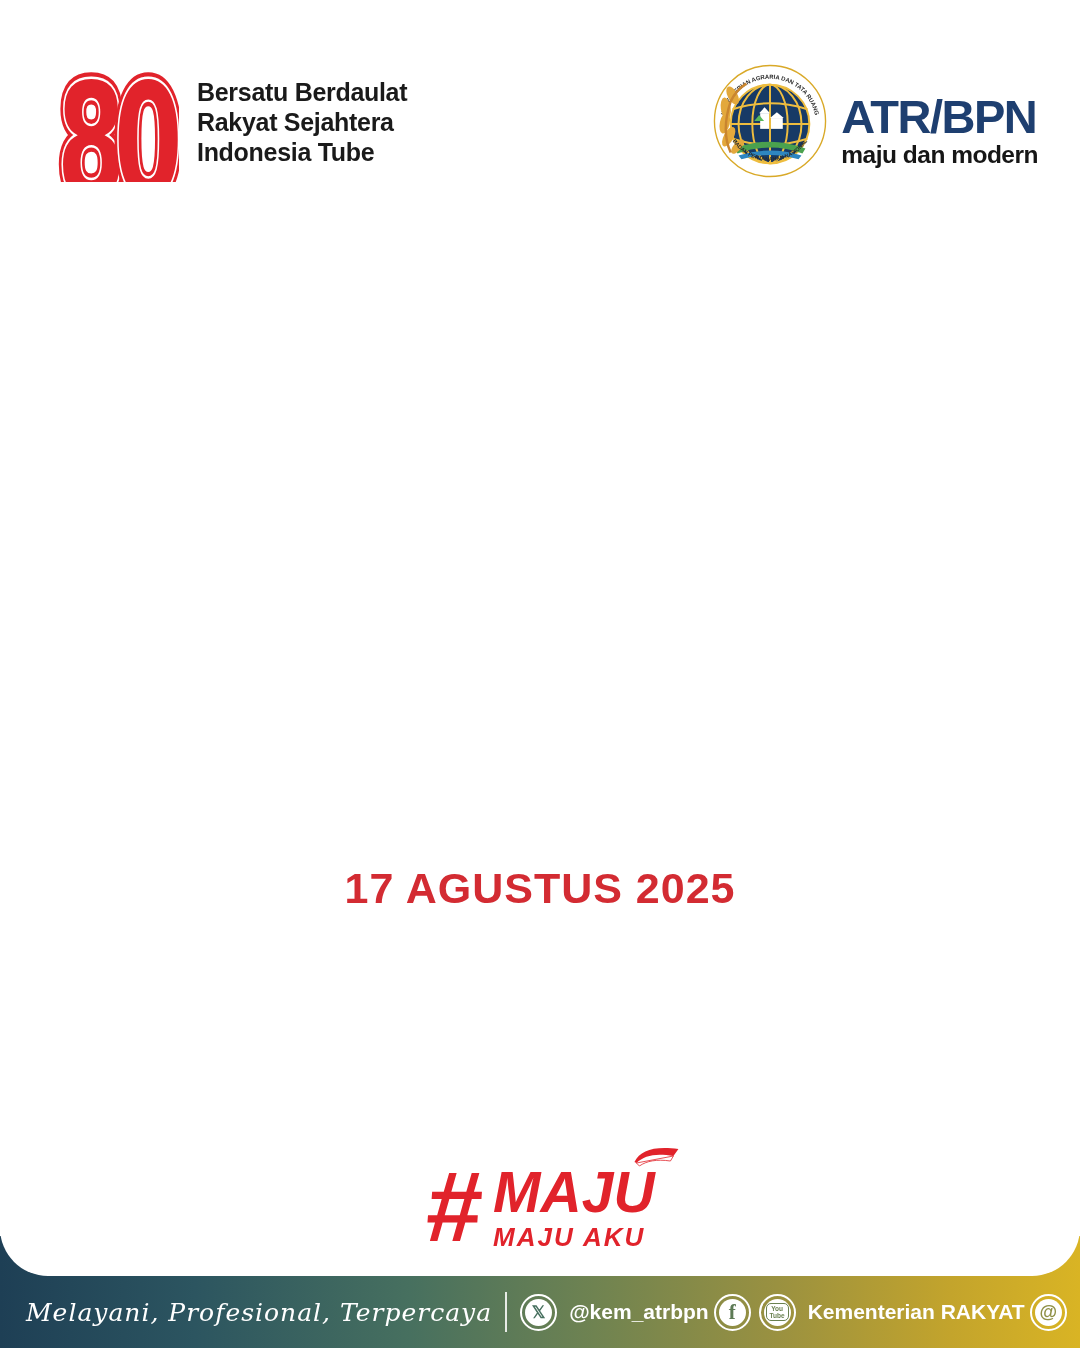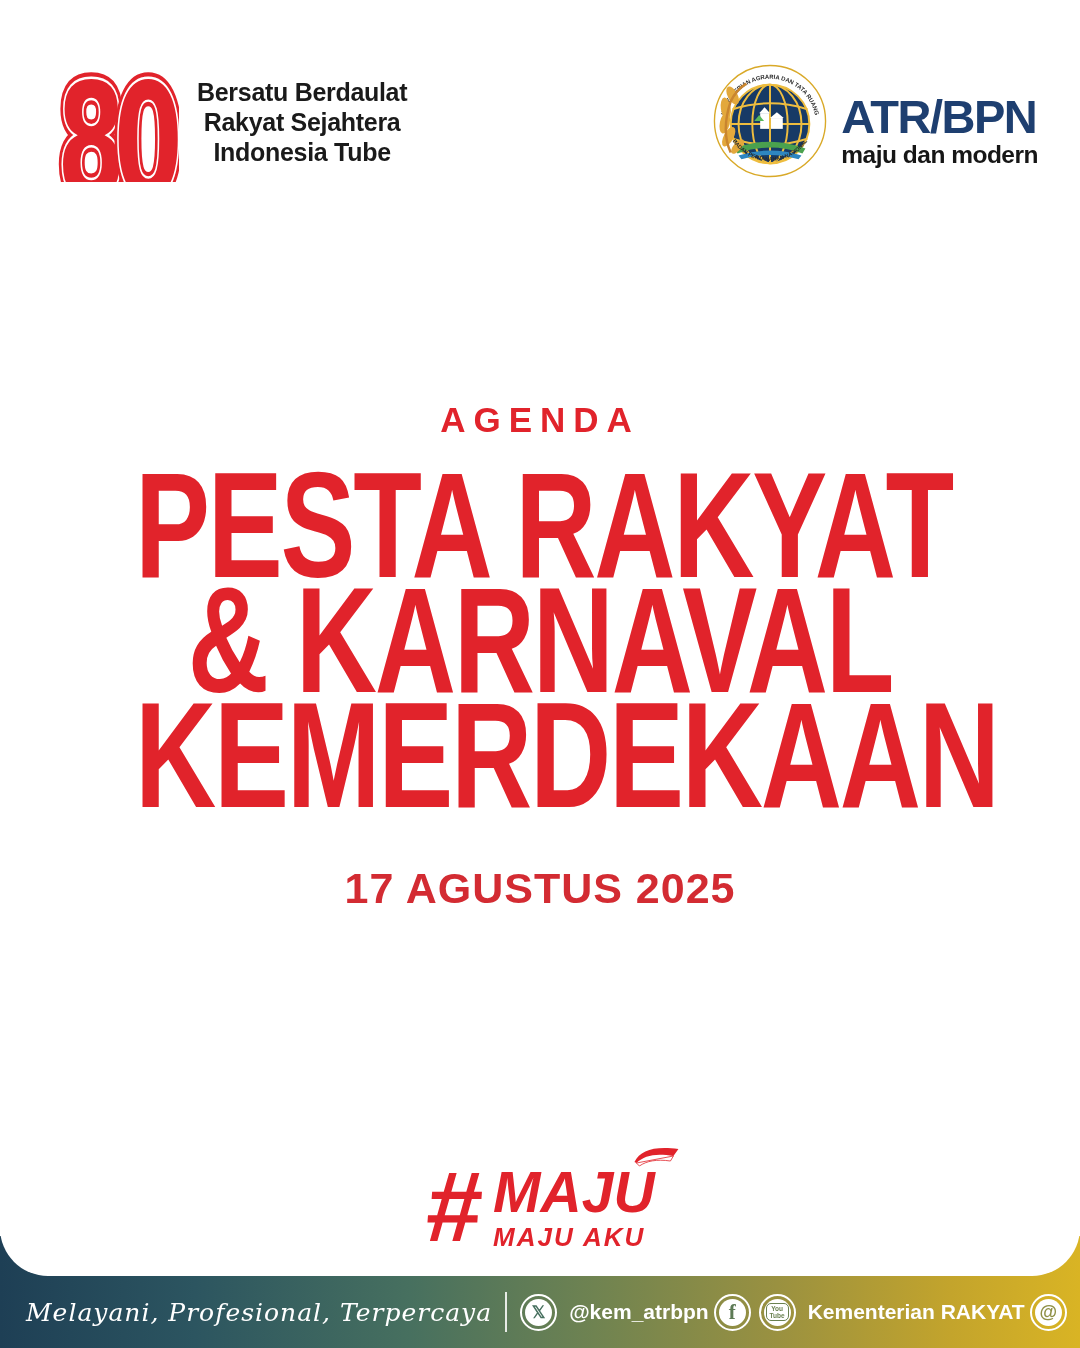--- a/index.html
+++ b/index.html
@@ -6,21 +6,21 @@
   .poster{position:relative;width:1080px;height:1348px;background:#ffffff;overflow:hidden;
           font-family:"Liberation Sans", sans-serif;}
   
   .gradient-band{position:absolute;left:0;bottom:0;width:1080px;height:112px;
     background:linear-gradient(90deg,#1E3F55 0%,#2C5560 18%,#47705F 38%,#6F8351 55%,#9A9140 72%,#C3A42C 88%,#D9B424 100%);}
   .card{position:absolute;left:0;top:0;width:1080px;height:1276px;background:#ffffff;
         border-bottom-left-radius:48px;border-bottom-right-radius:48px;}
   
   .header{position:absolute;top:62px;left:55px;right:42px;display:flex;justify-content:space-between;align-items:flex-start;}
   .anniv{display:flex;align-items:center;gap:18px;}
-  .anniv-lines{font-weight:bold;color:#1a1a1a;font-size:25px;line-height:30px;letter-spacing:-0.3px;text-align:center;}
+  .anniv-lines{font-weight:bold;color:#1a1a1a;font-size:25px;line-height:30px;letter-spacing:-0.3px;}
   .ministry{display:flex;align-items:center;gap:12px;}
   .ministry-text{display:flex;flex-direction:column;align-items:flex-start;margin-top:22px;}
   .ministry-acronym{color:#1E3F70;font-weight:bold;font-size:47px;letter-spacing:-1.5px;line-height:44px;}
   .ministry-tagline{color:#161616;font-weight:bold;font-size:24.5px;letter-spacing:-0.5px;margin-top:2px;}
   
   .kicker{position:absolute;top:400px;left:0;width:100%;text-align:center;color:#E1232B;
           font-size:35px;font-weight:bold;letter-spacing:8px;}
   .title{position:absolute;top:468px;left:0;width:100%;text-align:center;color:#E1232B;}
   .title-line{font-size:150px;font-weight:bold;line-height:115px;letter-spacing:-3px;
               transform:scaleX(0.75);white-space:nowrap;}
@@ -120,27 +120,21 @@
             <textPath href="#arcBot" startOffset="50%" text-anchor="middle">BADAN PERTANAHAN NASIONAL</textPath>
           </text>
         </svg>
         <div class="ministry-text">
           <div class="ministry-acronym">ATR/BPN</div>
           <div class="ministry-tagline">maju dan modern</div>
         </div>
       </div>
     </div>
 
-    <div class="kicker">AGENDA</div>
 
-    <div class="title">
-      <div class="title-line">PESTA RAKYAT</div>
-      <div class="title-line">&amp; KARNAVAL</div>
-      <div class="title-line">KEMERDEKAAN</div>
-    </div>
 
     <div class="date">17 AGUSTUS 2025</div>
 
     <div class="campaign">
       <div class="hash">#</div>
       <div class="campaign-words">
         <div class="campaign-word">MAJU</div>
         <div class="campaign-sub">MAJU AKU</div>
         <svg class="flag" width="48" height="26" viewBox="0 0 48 26">
           <path d="M2 16 C 8 4, 22 0, 46 3 L 41 10 C 24 7, 12 9, 4 17 Z" fill="#E1232B"></path>

